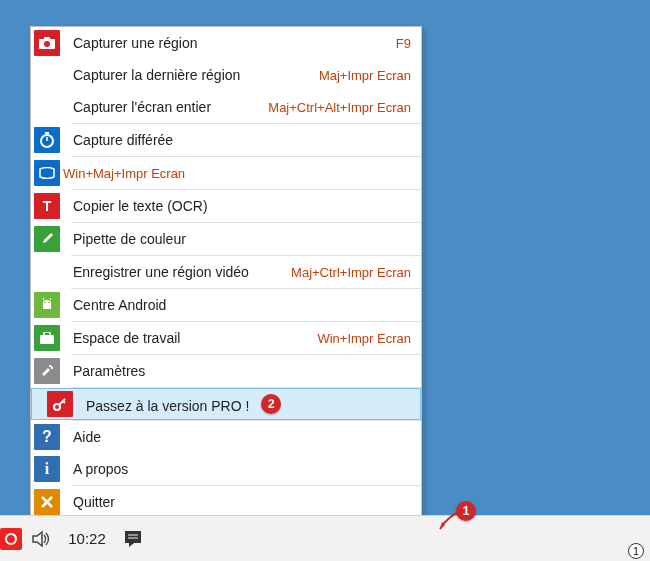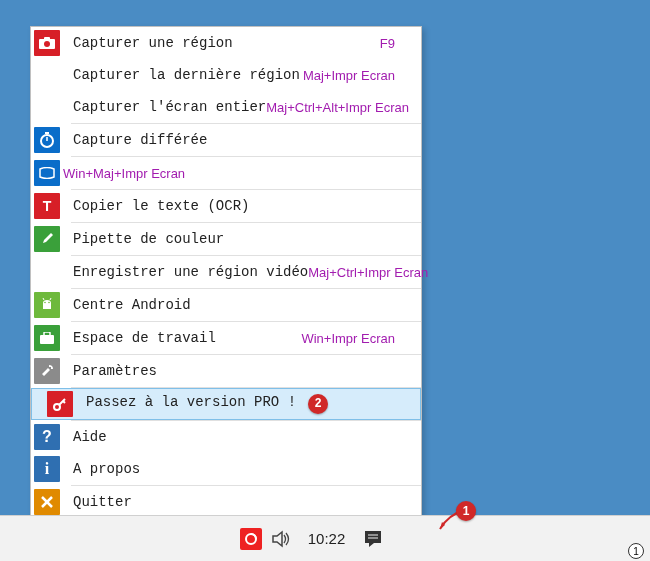--- a/index.html
+++ b/index.html
@@ -3,21 +3,21 @@
 <meta charset="utf-8">
 <style>
   * { box-sizing: border-box; margin: 0; padding: 0; }
   html, body { width: 650px; height: 561px; overflow: hidden; font-family: "Segoe UI", Arial, sans-serif; font-size: 14px; }
   .desktop {
     width: 650px; height: 561px; position: relative;
     background: #4a8cc4;
   }
   .taskbar {
     position: absolute; left: 0; right: 0; bottom: 0; height: 46px;
-    background: #f2f2f2; display: flex; align-items: center; justify-content: center;
+    background: #f2f2f2; display: flex; align-items: center; justify-content: flex-start;
     padding-right: 27px;
     border-top: 1px solid #d0d0d0;
   }
   .taskbar .tray { display: flex; align-items: center; gap: 10px; }
   .tray-icon { width: 20px; height: 20px; display: flex; align-items: center; justify-content: center; color: #333; }
   .tray-icon.red { width: 22px; height: 22px; background: #e22; border-radius: 2px; color: #fff; }
   .clock { color: #222; font-size: 15px; min-width: 50px; text-align: center; }
   .notif { width: 22px; height: 22px; display: flex; align-items: center; justify-content: center; }
   .notif svg { display: block; }
   .notif-count {
@@ -47,22 +47,22 @@
     color: #fff; border-radius: 1px;
   }
   .red   { background: #d71f27; }
   .blue  { background: #0a6dc9; }
   .green { background: #3aa03a; }
   .droid { background: #6eb93c; }
   .grey  { background: #8b8b8b; }
   .blue2 { background: #2f6fb1; }
   .orange{ background: #e08a00; }
 
-  .label-cell { flex: 1 1 auto; padding-left: 10px; color: #222; white-space: nowrap; display: flex; align-items: flex-start; gap: 12px; font-family: Liberation Mono, monospace; }
-  .shortcut-cell { flex: 0 0 auto; padding-right: 26px; color: #a21caf; font-size: 13px; white-space: nowrap; }
+  .label-cell { flex: 1 1 auto; padding-left: 10px; color: #222; white-space: nowrap; display: flex; align-items: flex-end; gap: 12px; }
+  .shortcut-cell { flex: 0 0 auto; padding-right: 10px; color: #c2410c; font-size: 13px; white-space: nowrap; }
   .sep { height: 1px; background: #e0e0e0; margin-left: 40px; }
 
   .badge {
     width: 20px; height: 20px; border-radius: 50%;
     background: #d02828; color: #fff; font-size: 12px; font-weight: bold;
     display: flex; align-items: center; justify-content: center;
     box-shadow: 0 1px 2px rgba(0,0,0,0.3);
   }
   .badge1 { position: absolute; bottom: 40px; left: 456px; z-index: 5; }
 </style>

